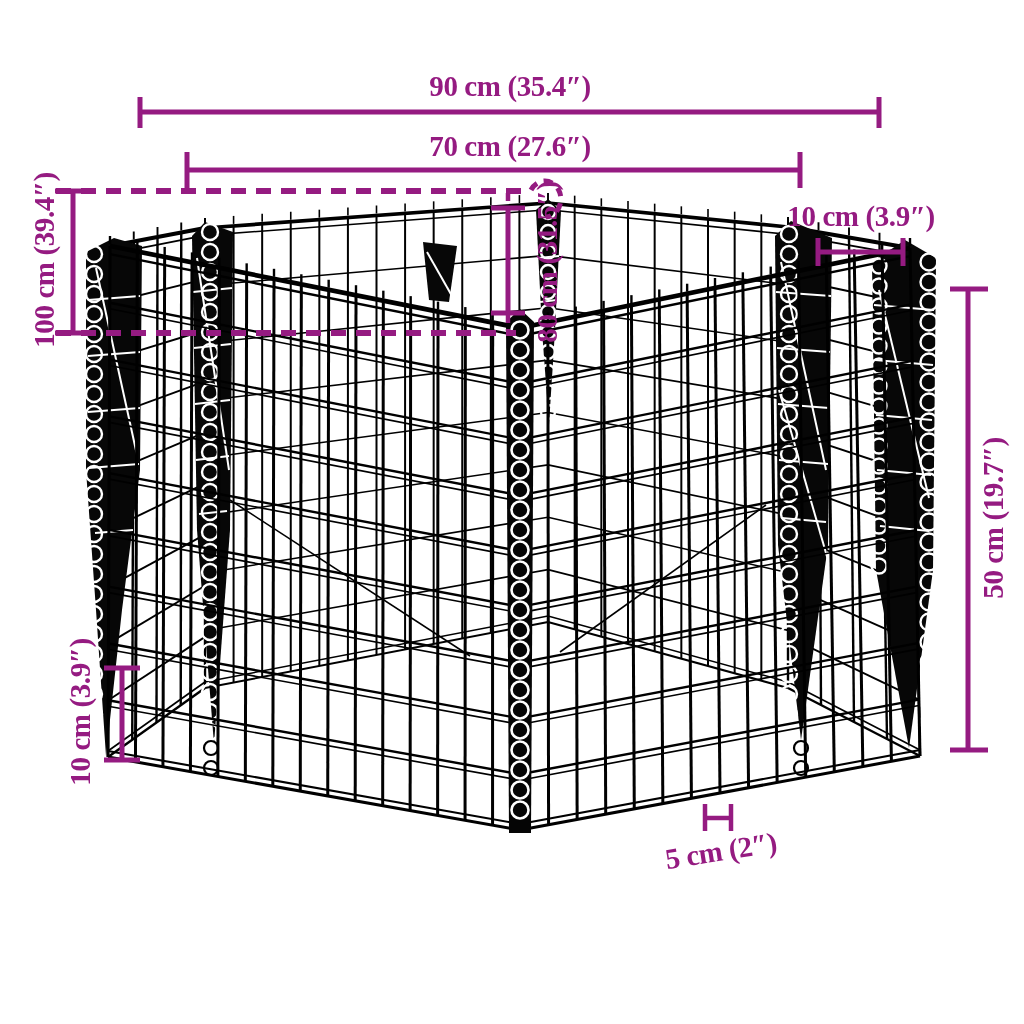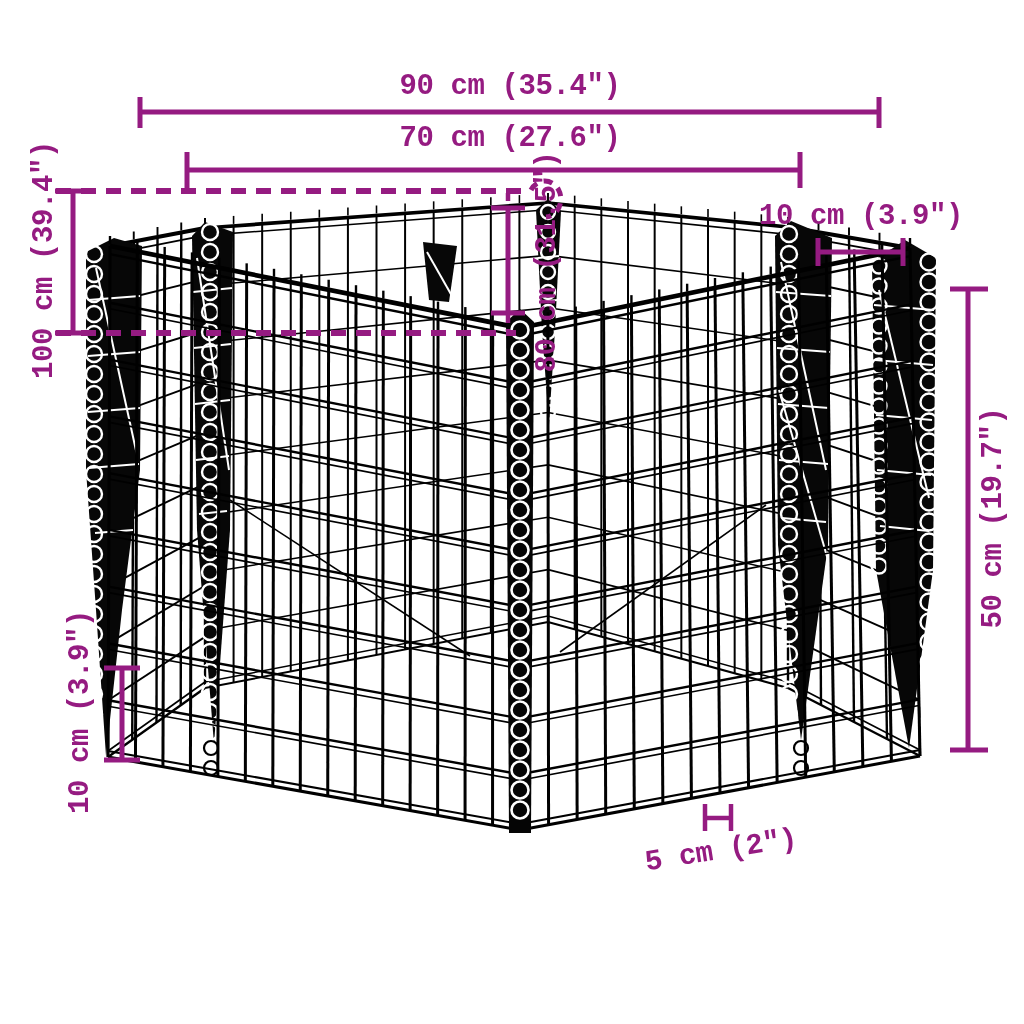--- a/index.html
+++ b/index.html
@@ -1,18 +1,18 @@
 <!DOCTYPE html>
 <html style="--accent: #951b81;"><head>
 <meta charset="utf-8">
 <style>
   html,body{margin:0;padding:0;background:#fff;}
   .stage{
     position:relative;width:1024px;height:1024px;background:#fff;overflow:hidden;
-    font-family:Liberation Mono, monospace;
+    font-family:Liberation Serif, serif;
   }
   .stage svg{position:absolute;left:0;top:0;}
   .dim-label{
     position:absolute;font-weight:bold;font-size:29px;line-height:1;
     color:var(--accent,#951b81);white-space:nowrap;
     transform:translate(-50%,-50%);letter-spacing:-0.4px;
   }
   .dim-label.vert{transform:translate(-50%,-50%) rotate(-90deg);}
   .dim-label.tilt{transform:translate(-50%,-50%) rotate(-9deg);}
 </style>
@@ -484,20 +484,20 @@
         <line x1="104" y1="760" x2="140" y2="760" stroke="#951b81" stroke-width="5" stroke-linecap="butt"></line>
       </g>
       <g>
         <line x1="705" y1="804" x2="705" y2="831" stroke="#951b81" stroke-width="4.5" stroke-linecap="butt"></line>
         <line x1="731" y1="804" x2="731" y2="831" stroke="#951b81" stroke-width="4.5" stroke-linecap="butt"></line>
         <line x1="705" y1="818" x2="731" y2="818" stroke="#951b81" stroke-width="4.5" stroke-linecap="butt"></line>
       </g>
     </svg>
 
   <div class="dim-label" style="left:510px;top:86px;">90 cm (35.4″)</div>
-  <div class="dim-label" style="left:510px;top:138px;">70 cm (27.6″)</div>
+  <div class="dim-label" style="left:510px;top:146px;">70 cm (27.6″)</div>
   <div class="dim-label vert" style="left:44px;top:260px;">100 cm (39.4″)</div>
   <div class="dim-label vert" style="left:547px;top:262px;">80 cm (31.5″)</div>
   <div class="dim-label" style="left:861px;top:216px;">10 cm (3.9″)</div>
   <div class="dim-label vert" style="left:993px;top:518px;">50 cm (19.7″)</div>
   <div class="dim-label vert" style="left:80px;top:712px;">10 cm (3.9″)</div>
   <div class="dim-label tilt" style="left:721px;top:851px;">5 cm (2″)</div>
 </div>
 
 </body></html>

